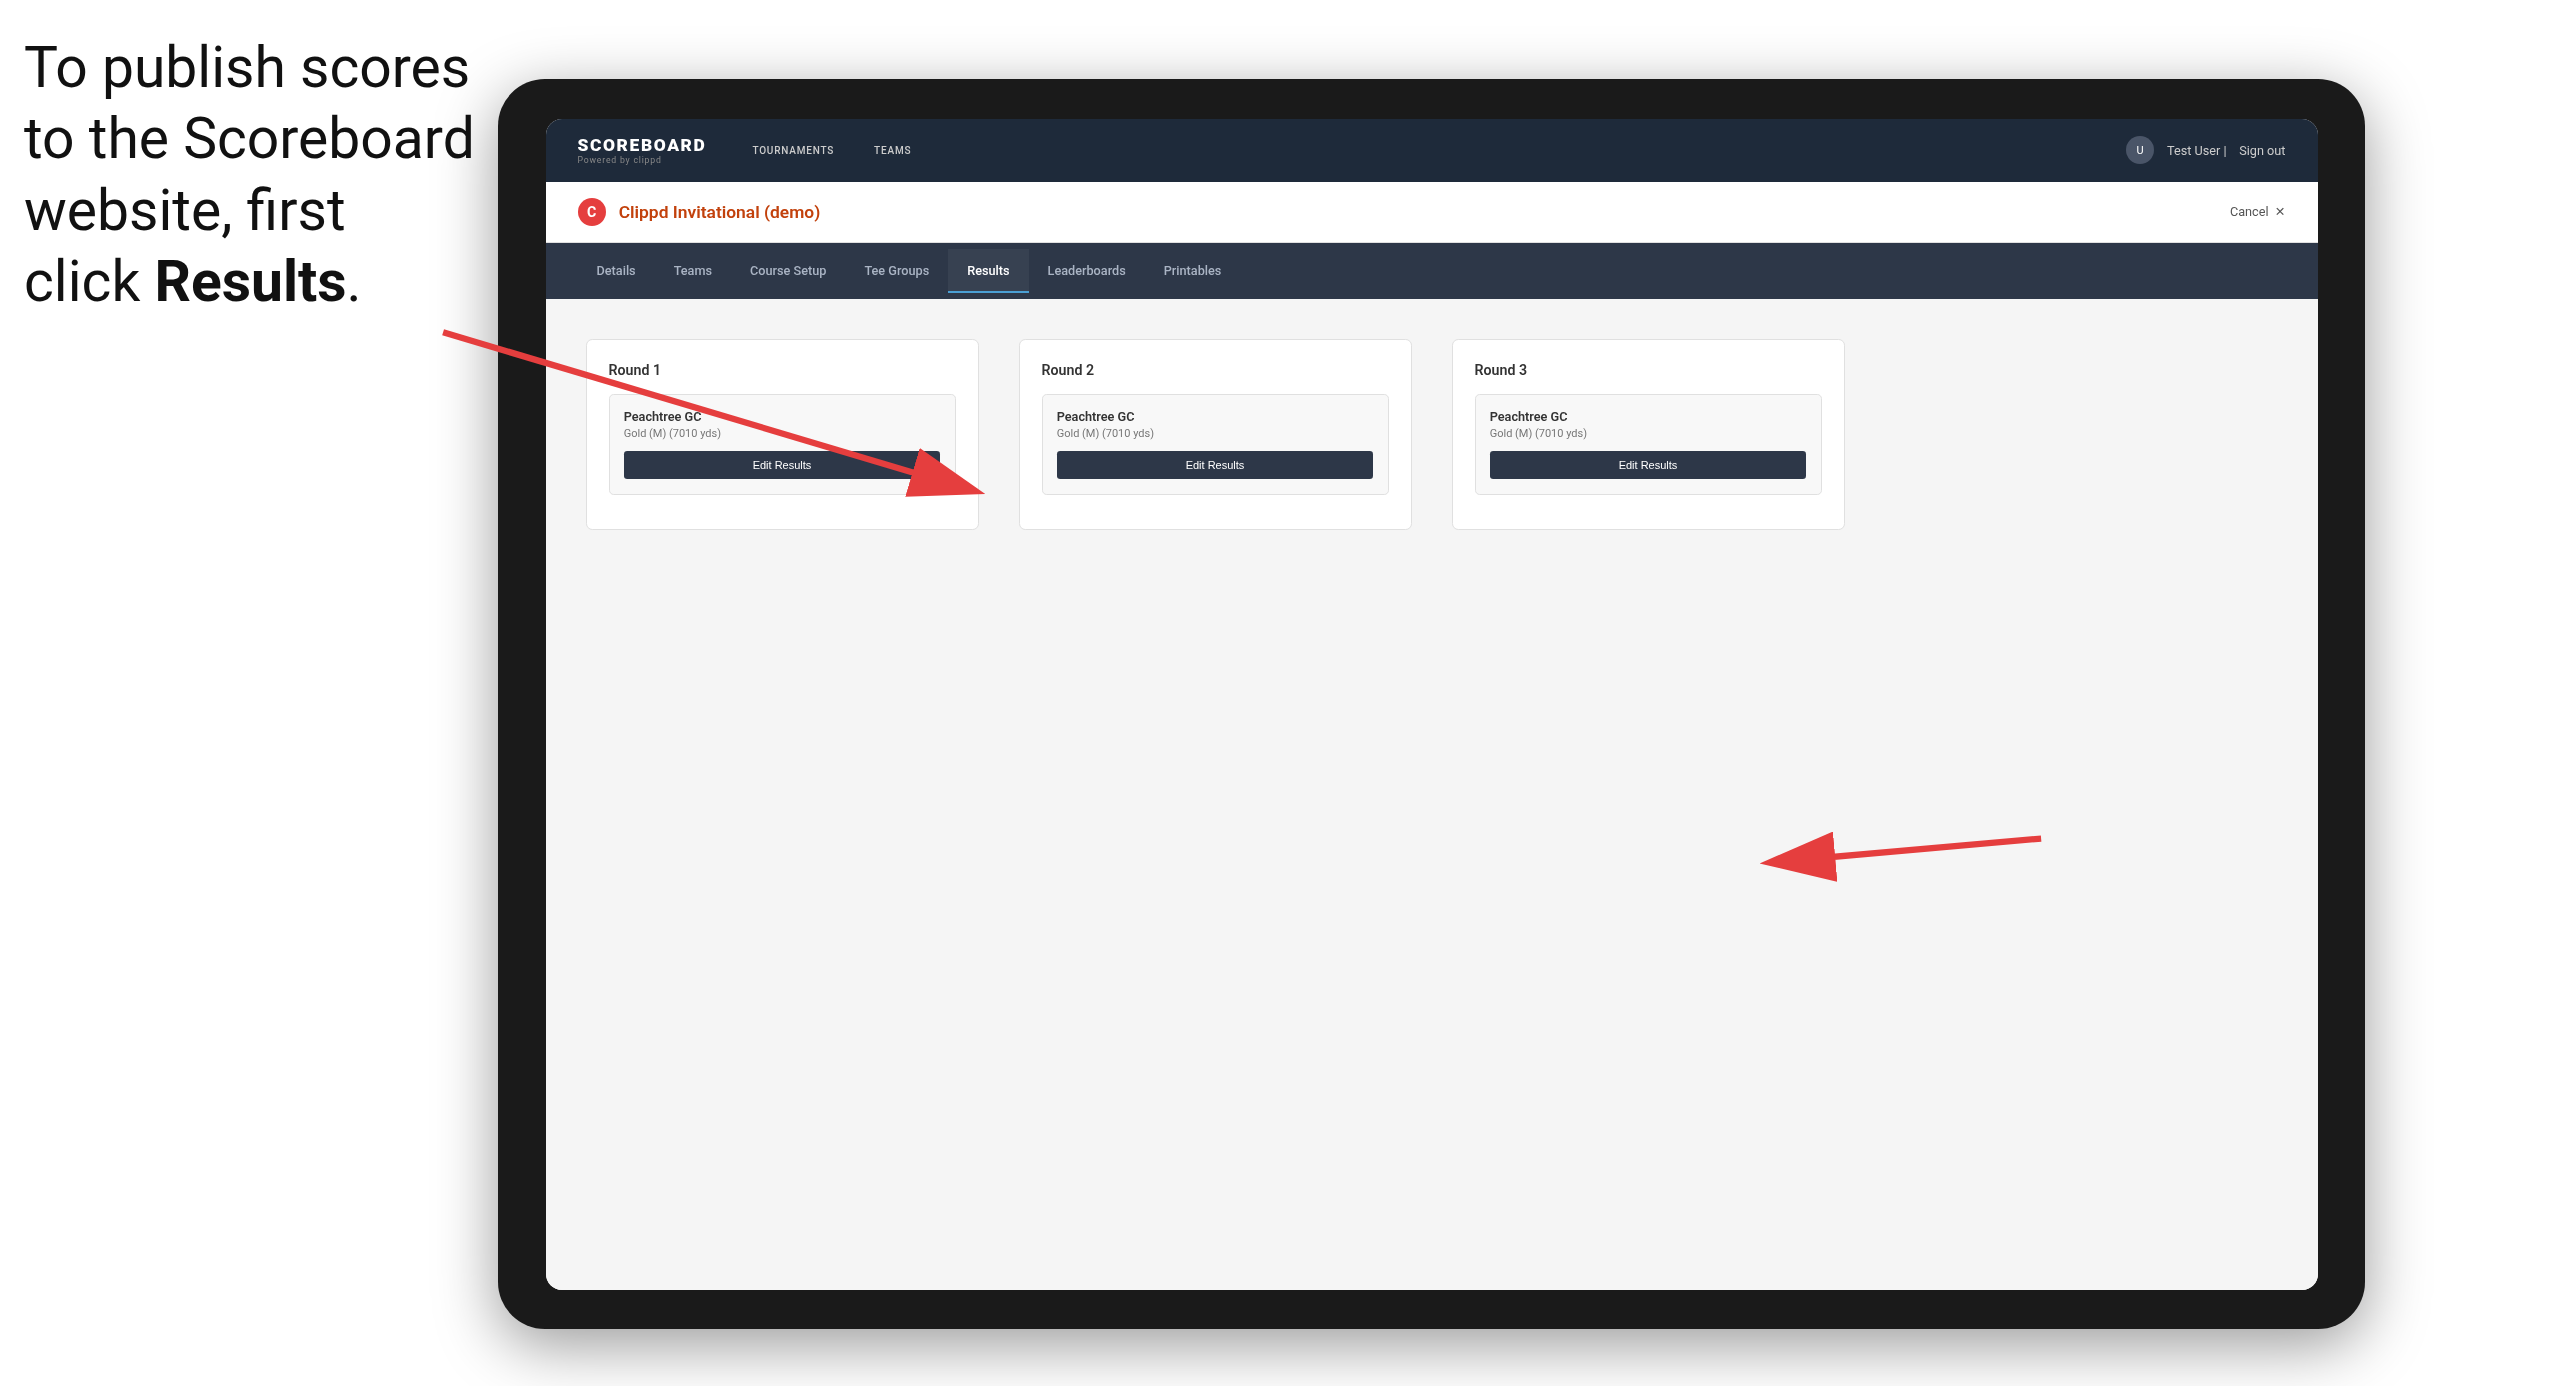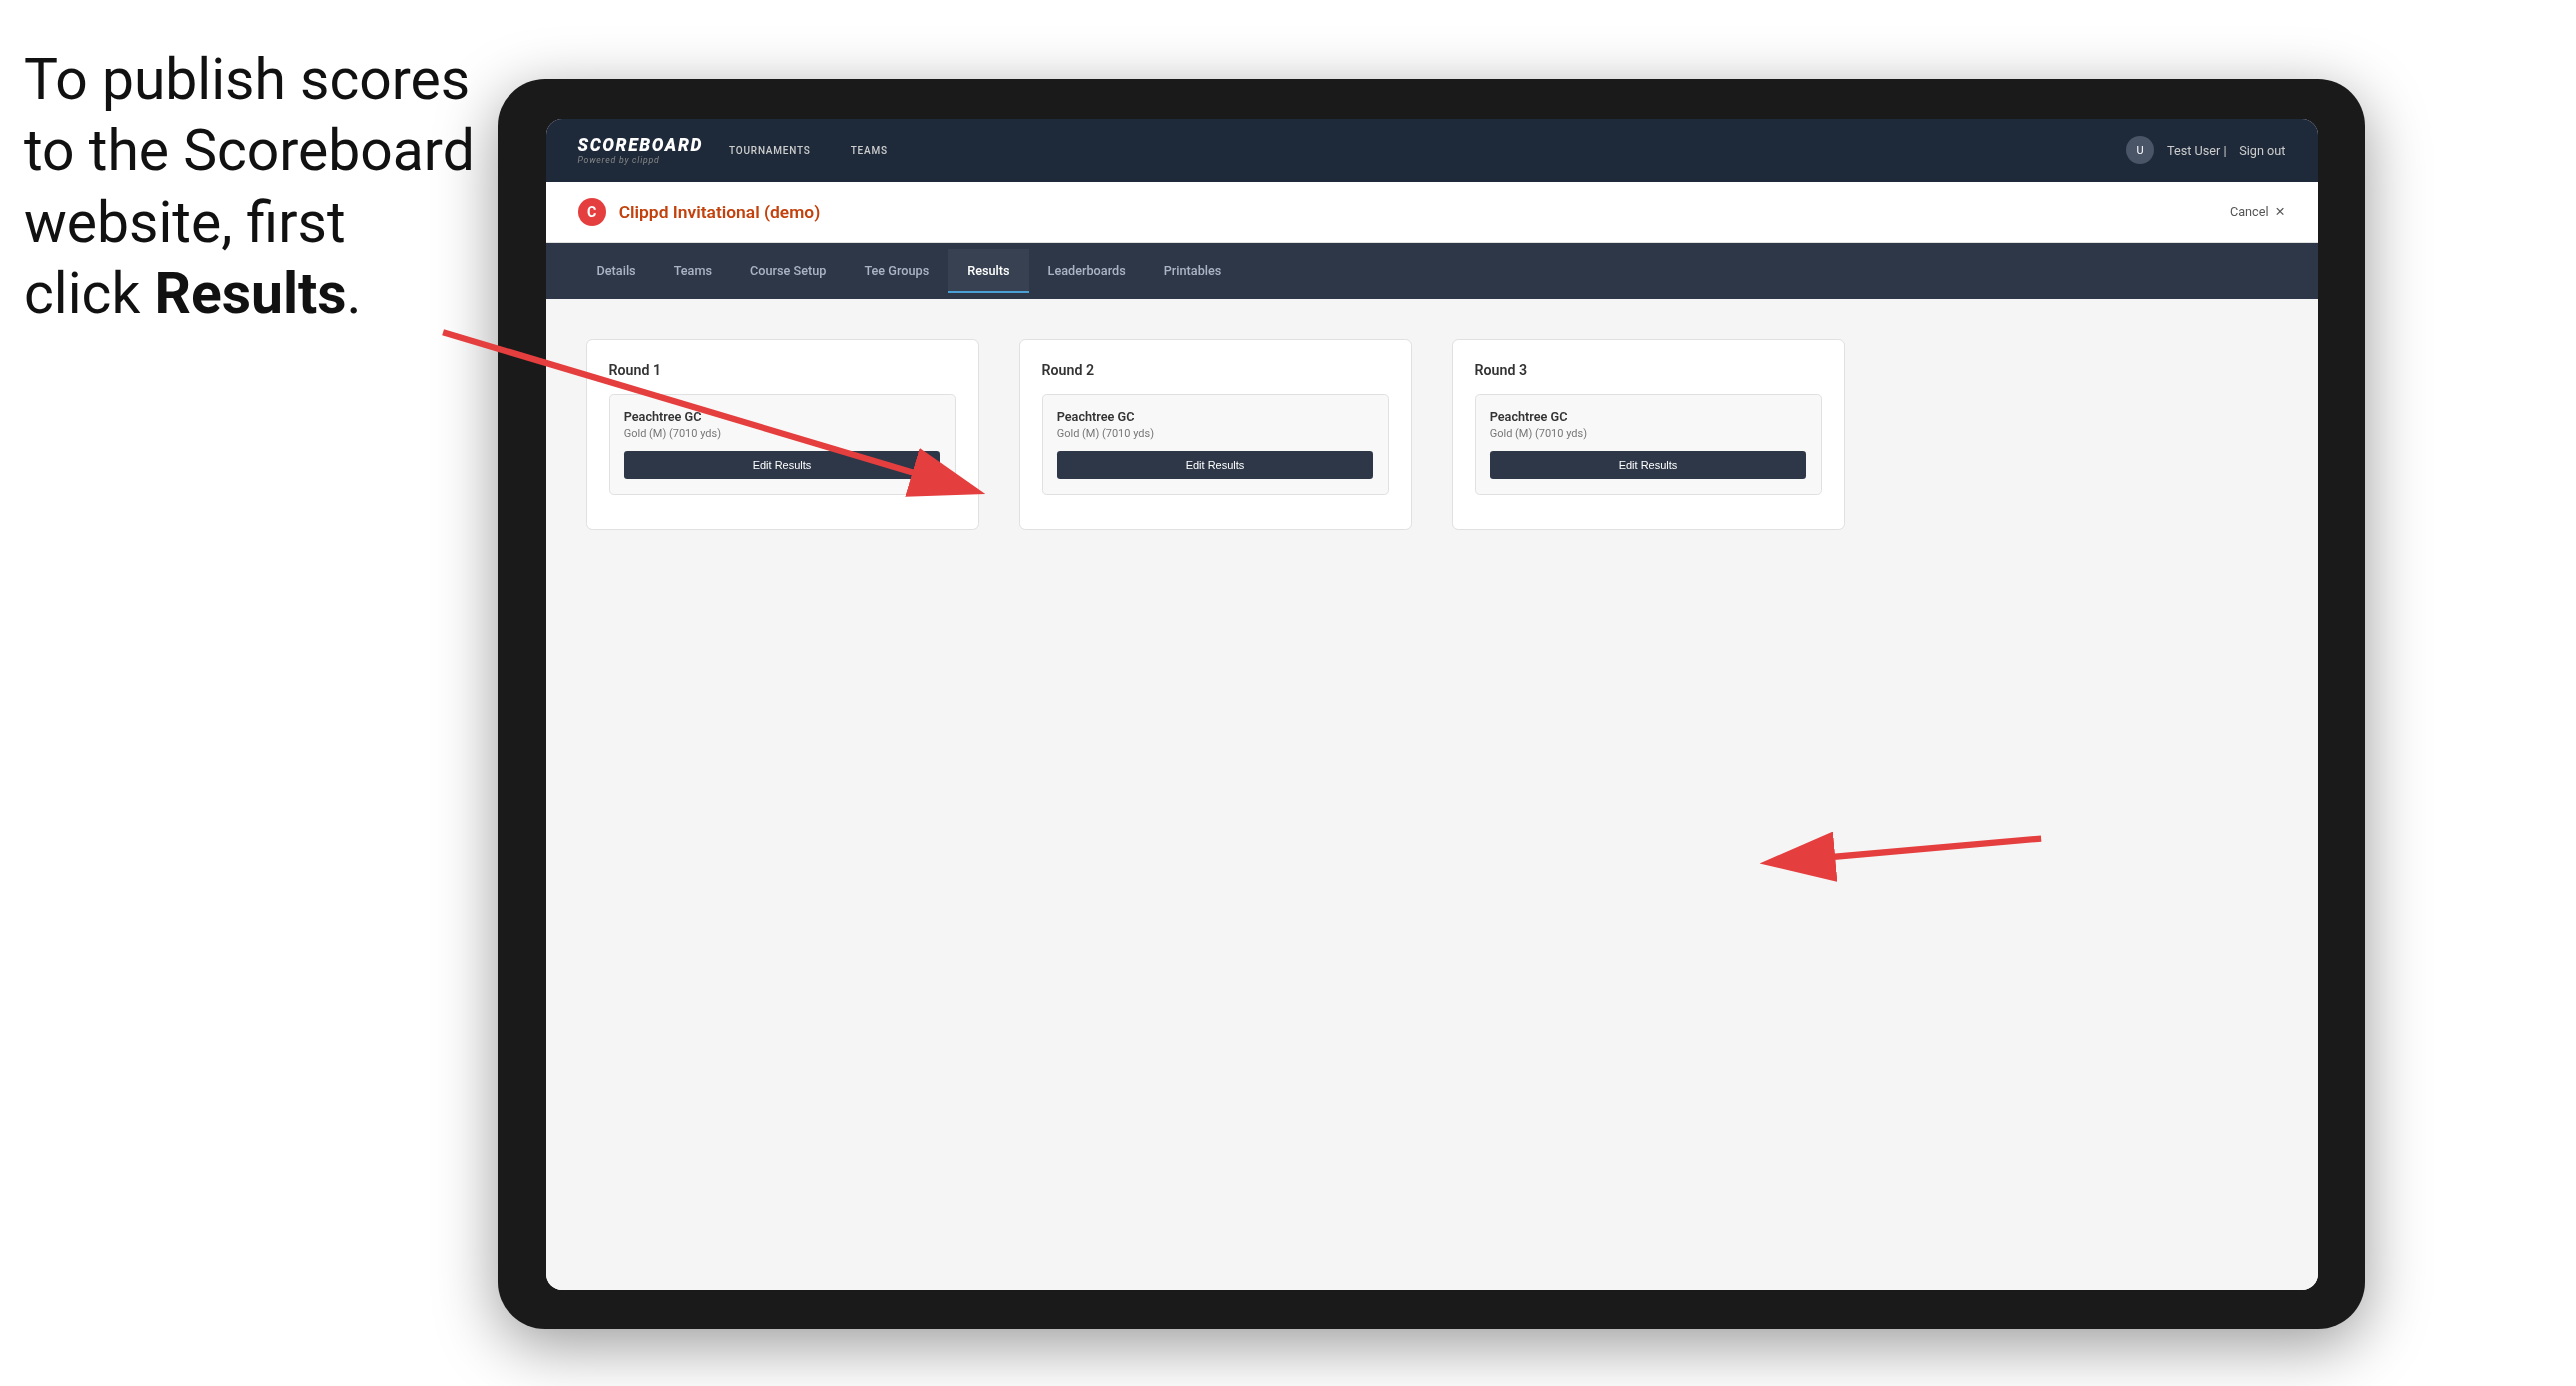--- a/index.html
+++ b/index.html
@@ -8,21 +8,21 @@
       font-family: -apple-system, BlinkMacSystemFont, 'Segoe UI', Roboto, sans-serif;
       width: 2576px;
       height: 1386px;
       position: relative;
       overflow: hidden;
     }
 
     
     .instruction-text {
       position: absolute;
-      top: 44px;
+      top: 32px;
       left: 24px;
       font-size: 57px;
       font-weight: 400;
       line-height: 1.25;
       color: #111111;
       width: 459px;
     }
     .instruction-text strong {
       font-weight: 700;
     }
@@ -74,22 +74,21 @@
       height: 63px;
       display: flex;
       align-items: center;
       padding: 0 32px;
       flex-shrink: 0;
     }
 
     .logo-area {
       display: flex;
       align-items: center;
-      margin-right: 26px;
-      font-style: italic;
+      margin-right: 46px;
     }
 
     .logo-box {
       background: #1e2a3a;
       padding: 3.2px 0;
       display: flex;
       flex-direction: column;
       align-items: flex-start;
     }
 

